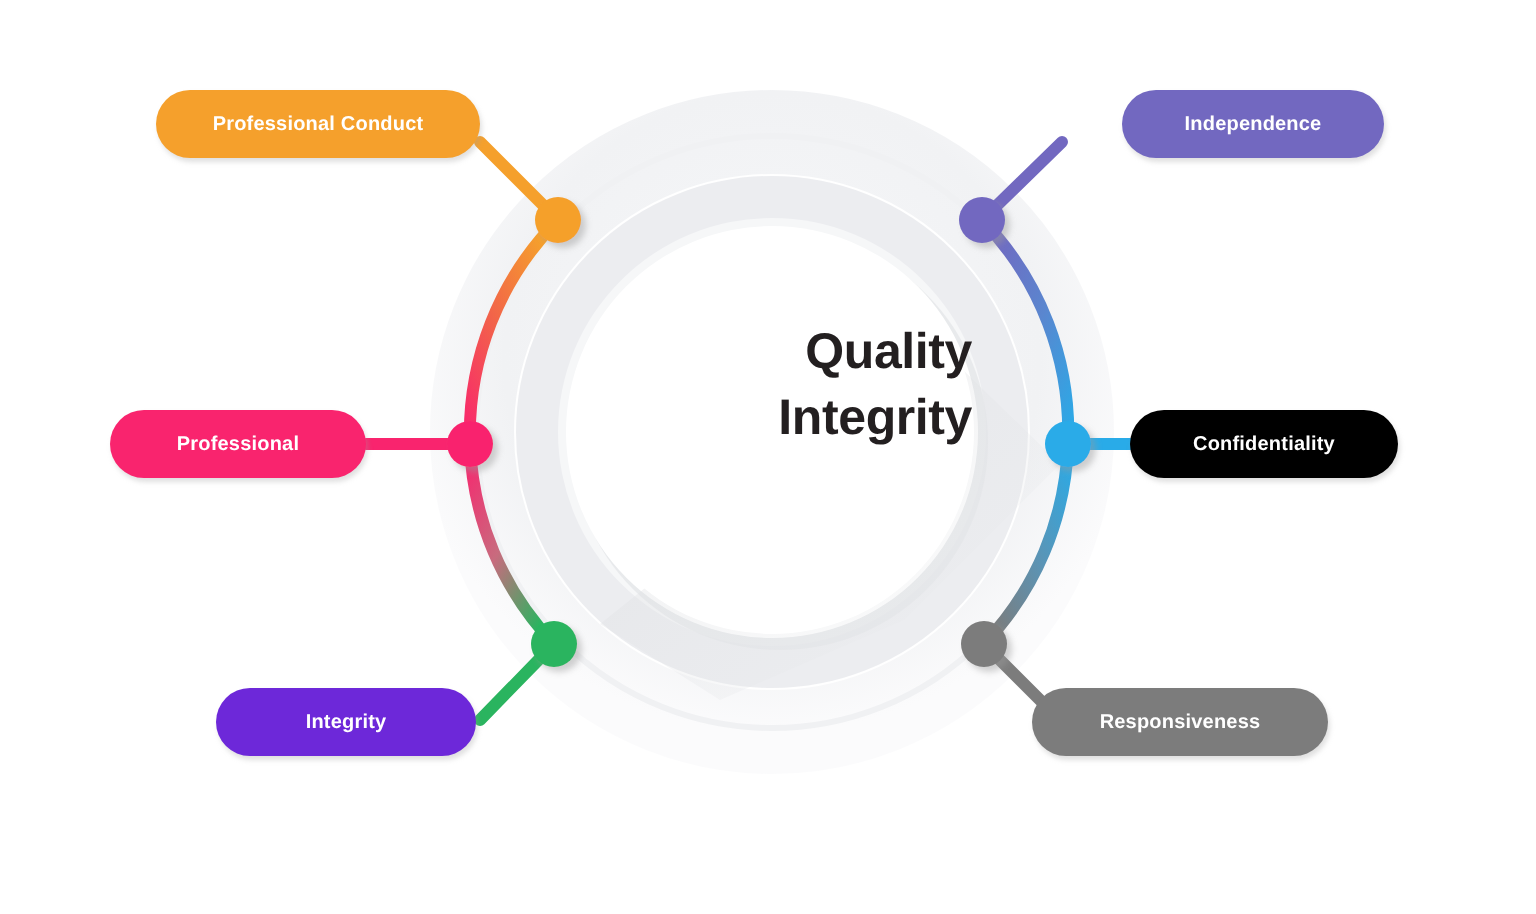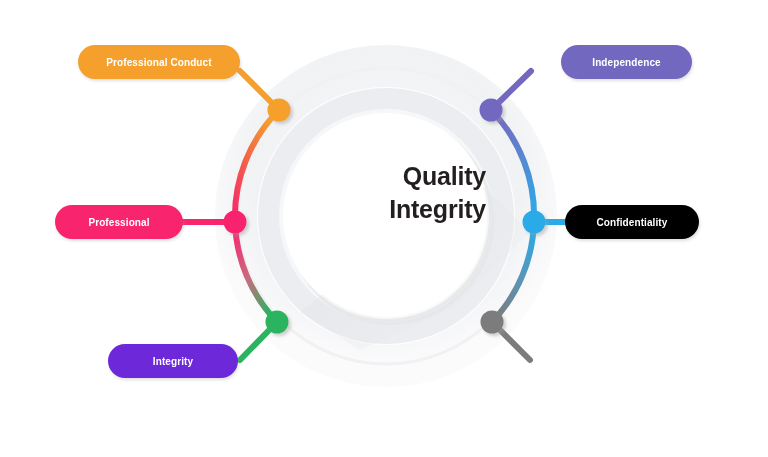--- a/index.html
+++ b/index.html
@@ -154,14 +154,15 @@
   <div class="pill" style="left:78px; top:45px; width:162px; background:#f5a02c; filter:drop-shadow(1.5px 2px 1.4px rgba(160,160,160,0.32));">Professional Conduct</div>
 
   <div class="pill" style="left:55px; top:205px; width:128px; background:#f9246e; filter:drop-shadow(1.5px 2px 1.4px rgba(160,160,160,0.32));">Professional</div>
 
   <div class="pill" style="left:108px; top:344px; width:130px; background:#6d28d9; filter:drop-shadow(1.5px 2px 1.4px rgba(160,160,160,0.32));">Integrity</div>
 
   <div class="pill" style="left:561px; top:45px; width:131px; background:#7268c0; filter:drop-shadow(1.5px 2px 1.4px rgba(160,160,160,0.32));">Independence</div>
 
   <div class="pill" style="left:565px; top:205px; width:134px; background:#000000; filter:drop-shadow(1.5px 2px 1.4px rgba(160,160,160,0.32));">Confidentiality</div>
 
+  <div class="pill" style="left:516px; top:344px; width:148px; background:#7c7c7c; filter:drop-shadow(1.5px 2px 1.4px rgba(160,160,160,0.32));">Responsiveness</div>
 
 </div>
 
 </body></html>

